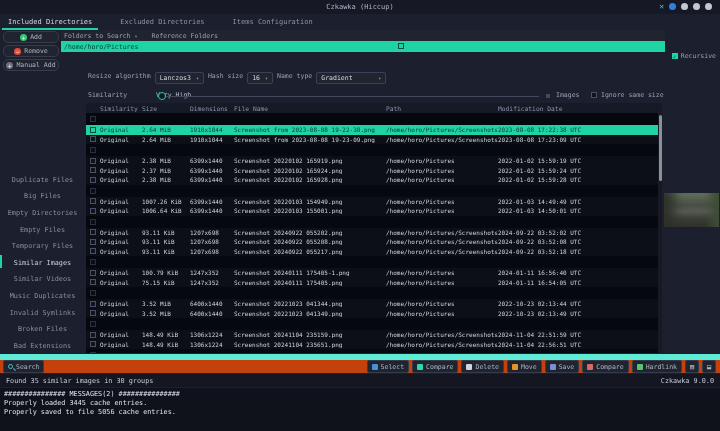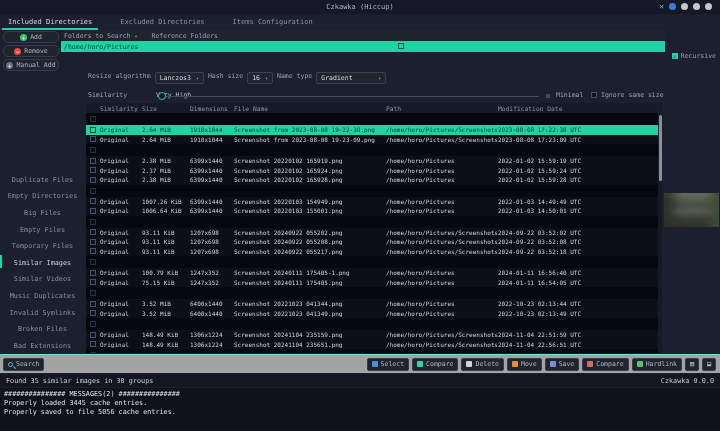--- a/index.html
+++ b/index.html
@@ -86,22 +86,22 @@
 
   
   #preview-panel { position:absolute; left:663px; top:103px; width:57px; height:250px; background:#1c1f2e; }
   #preview-thumb { position:absolute; left:1px; top:90px; width:55px; height:34px;
     background:
       linear-gradient(180deg, #6d7a6b 0%, #55604f 18%, #4a4f46 35%, #565b52 55%, #3c4038 75%, #33362f 100%);
     box-shadow: inset -14px 4px 10px -6px #3e4d37, inset 16px -8px 12px -6px #2e3129;
   }
 
   
-  #toolbar { position:absolute; left:0; top:354px; width:720px; height:19px; background:#a3a3a3;
-    border-top:1px solid #5eead4; display:flex; align-items:center; }
+  #toolbar { position:absolute; left:0; top:354px; width:720px; height:19px; background:#c2410c;
+    border-top:6px solid #5eead4; display:flex; align-items:center; }
   .tbtn { height:13px; background:#20242f; border:1px solid #363b4e; border-radius:2px;
     display:flex; align-items:center; gap:3px; font-size:6.5px; color:#aeb4c4; padding:0 4px; margin-left:3px; }
   #toolbar-right { margin-left:auto; display:flex; align-items:flex-start; margin-right:4px; }
   .mini-ic { width:6px; height:6px; border-radius:1px; display:inline-block; }
   .lens { width:5px; height:5px; border:1px solid #3fc6d0; border-radius:50%; position:relative; }
   .lens::after { content:""; position:absolute; left:4px; top:4px; width:3px; height:1px;
     background:#3fc6d0; transform:rotate(45deg); }
   .icon-btn { width:14px; height:13px; background:#20242f; border:1px solid #363b4e; border-radius:2px;
     margin-left:3px; display:flex; align-items:center; justify-content:center; color:#aeb4c4; font-size:7px; }
 
@@ -162,22 +162,22 @@
       </div>
     </div>
     <div id="recursive">
       <span class="cb checked"></span>
       <span>Recursive</span>
     </div>
   </div>
 
   <div id="sidebar">
       <div class="sb-item">Duplicate Files</div>
+      <div class="sb-item">Big Files</div>
       <div class="sb-item">Empty Directories</div>
-      <div class="sb-item">Big Files</div>
       <div class="sb-item">Empty Files</div>
       <div class="sb-item">Temporary Files</div>
       <div class="sb-item active">Similar Images</div>
       <div class="sb-item">Similar Videos</div>
       <div class="sb-item">Music Duplicates</div>
       <div class="sb-item">Invalid Symlinks</div>
       <div class="sb-item">Broken Files</div>
       <div class="sb-item">Bad Extensions</div>
     </div>
 
@@ -198,21 +198,21 @@
         <span>Gradient</span>
         <span class="caret">▾</span>
       </span>
     </div>
     <div id="optrow2">
       <span id="sim-label">Similarity</span>
       <span id="sim-value">Very High</span>
       <span id="sim-track"></span>
       <span id="sim-handle"></span>
       <span id="sim-tick"></span>
-      <span id="minimal-label">Minimal</span>
+      <span id="minimal-label">Images</span>
       <span id="ignore-box" class="cb"></span>
       <span id="ignore-label">Ignore same size</span>
     </div>
   </div>
 
   <div id="table">
     <div id="thead">
         <span class="c-cb"></span>
         <span class="cell c-sim">Similarity</span>
         <span class="cell c-size">Size</span>

